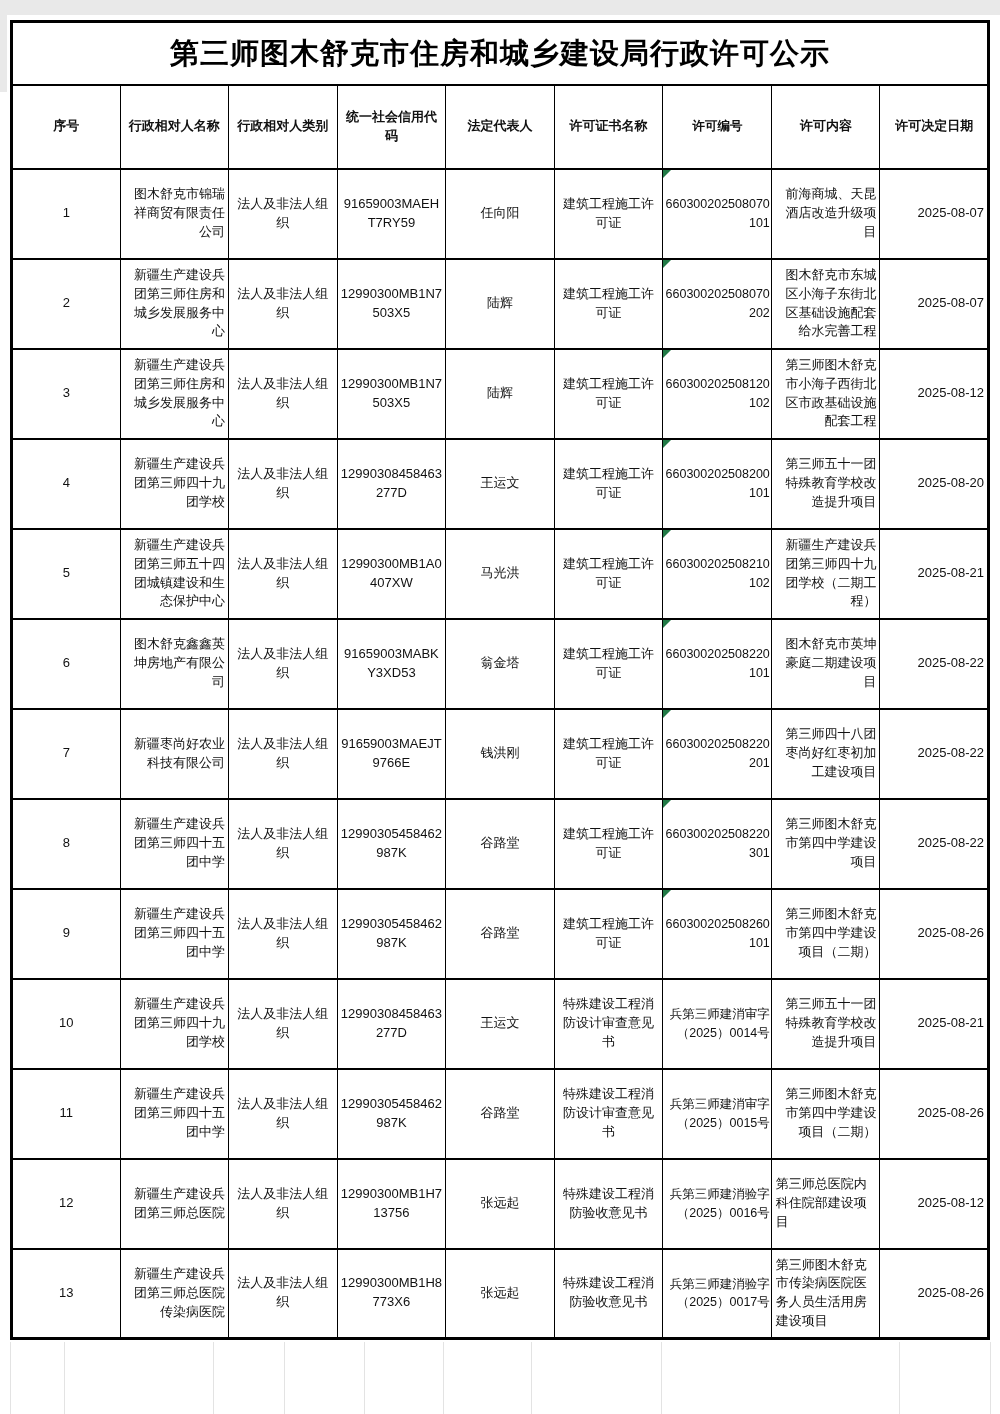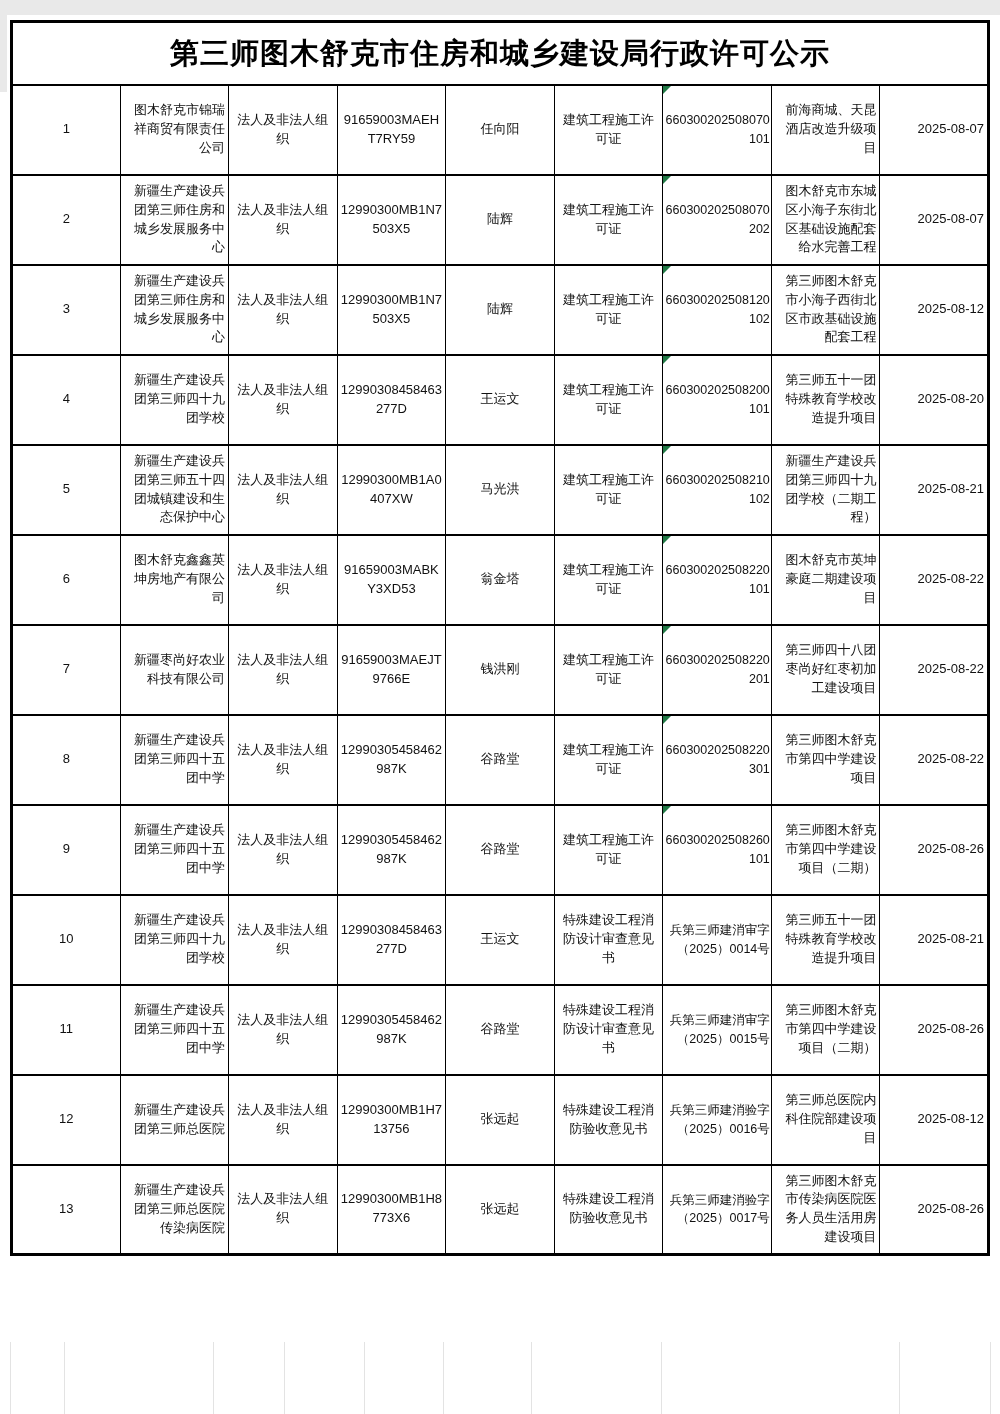--- a/index.html
+++ b/index.html
@@ -57,21 +57,21 @@
   .col-name     { width: 149px; text-align: right; }
   .col-category { width: 71px; }
   .col-code     { width: 80px;  word-break: break-all; }
   .col-rep      { width: 79px; }
   .col-cert     { width: 88px; }
   .col-no       { width: 130px; text-align: right; word-break: break-all;
                   font-size: 12.5px; position: relative; padding-left: 2px; padding-right: 1px; }
   .col-content  { width: 238px; text-align: right; padding-left: 4px; }
   .col-date     { width: 91px;  text-align: right; padding-left: 4px; }
   tr.header-row th { text-align: center; }
-  tr.content-center td.col-content { text-align: right; }
+  tr.content-center td.col-content { text-align: left; }
   
   .tri {
     position: absolute; top: 0; left: 0;
     width: 0; height: 0;
     border-top: 8px solid #217a46;
     border-right: 8px solid transparent;
   }
   
   .grid-line {
     position: absolute;
@@ -84,20 +84,31 @@
 
 <div class="top-strip"></div>
 <div class="left-strip"></div>
 
 <div class="sheet">
   <table class="main-table">
     <thead>
       <tr class="title-row">
         <th colspan="9" class="title-cell">第三师图木舒克市住房和城乡建设局行政许可公示</th>
       </tr>
+      <tr class="header-row" id="header-row">
+          <th class="col-seq">序号</th>
+          <th class="col-name">行政相对人名称</th>
+          <th class="col-category">行政相对人类别</th>
+          <th class="col-code">统一社会信用代码</th>
+          <th class="col-rep">法定代表人</th>
+          <th class="col-cert">许可证书名称</th>
+          <th class="col-no">许可编号</th>
+          <th class="col-content">许可内容</th>
+          <th class="col-date">许可决定日期</th>
+        </tr>
     </thead>
     <tbody id="table-body">
         <tr>
           <td class="col-seq">1</td>
           <td class="col-name">图木舒克市锦瑞祥商贸有限责任公司</td>
           <td class="col-category">法人及非法人组织</td>
           <td class="col-code">91659003MAEHT7RY59</td>
           <td class="col-rep">任向阳</td>
           <td class="col-cert">建筑工程施工许可证</td>
           <td class="col-no">660300202508070101<span class="tri"></span></td>

